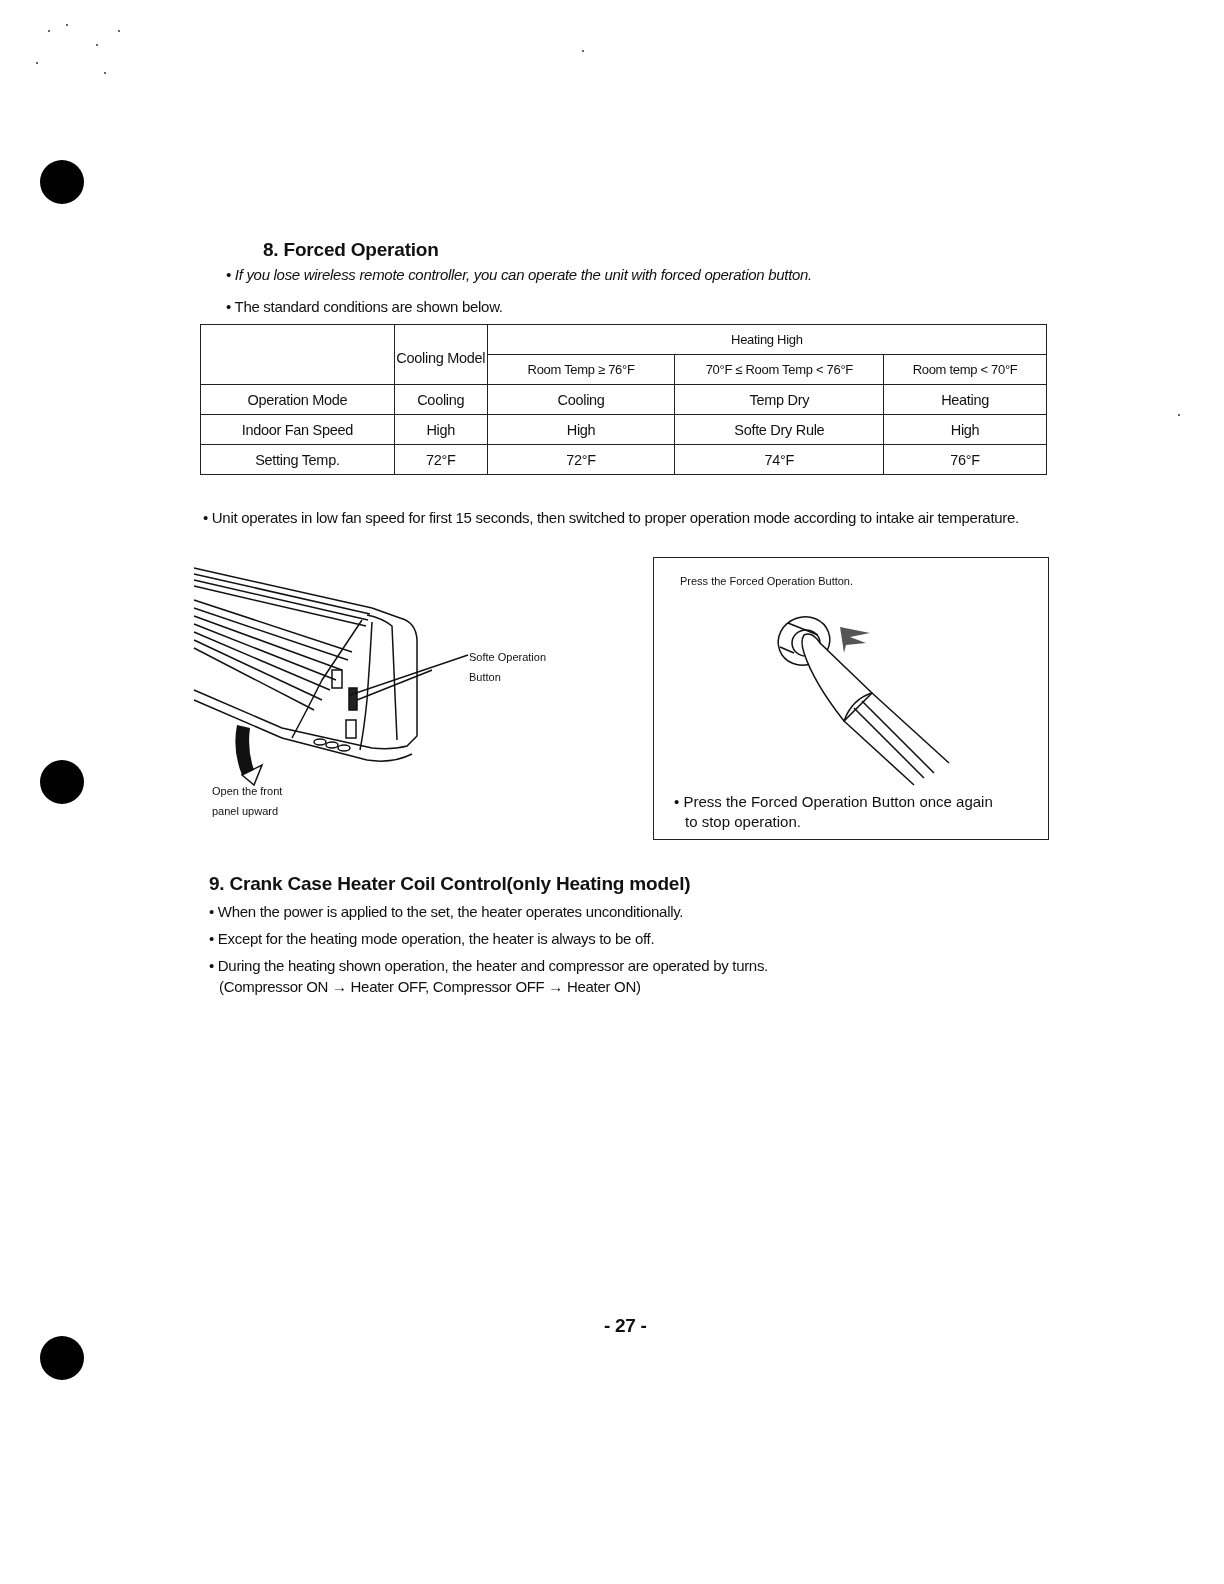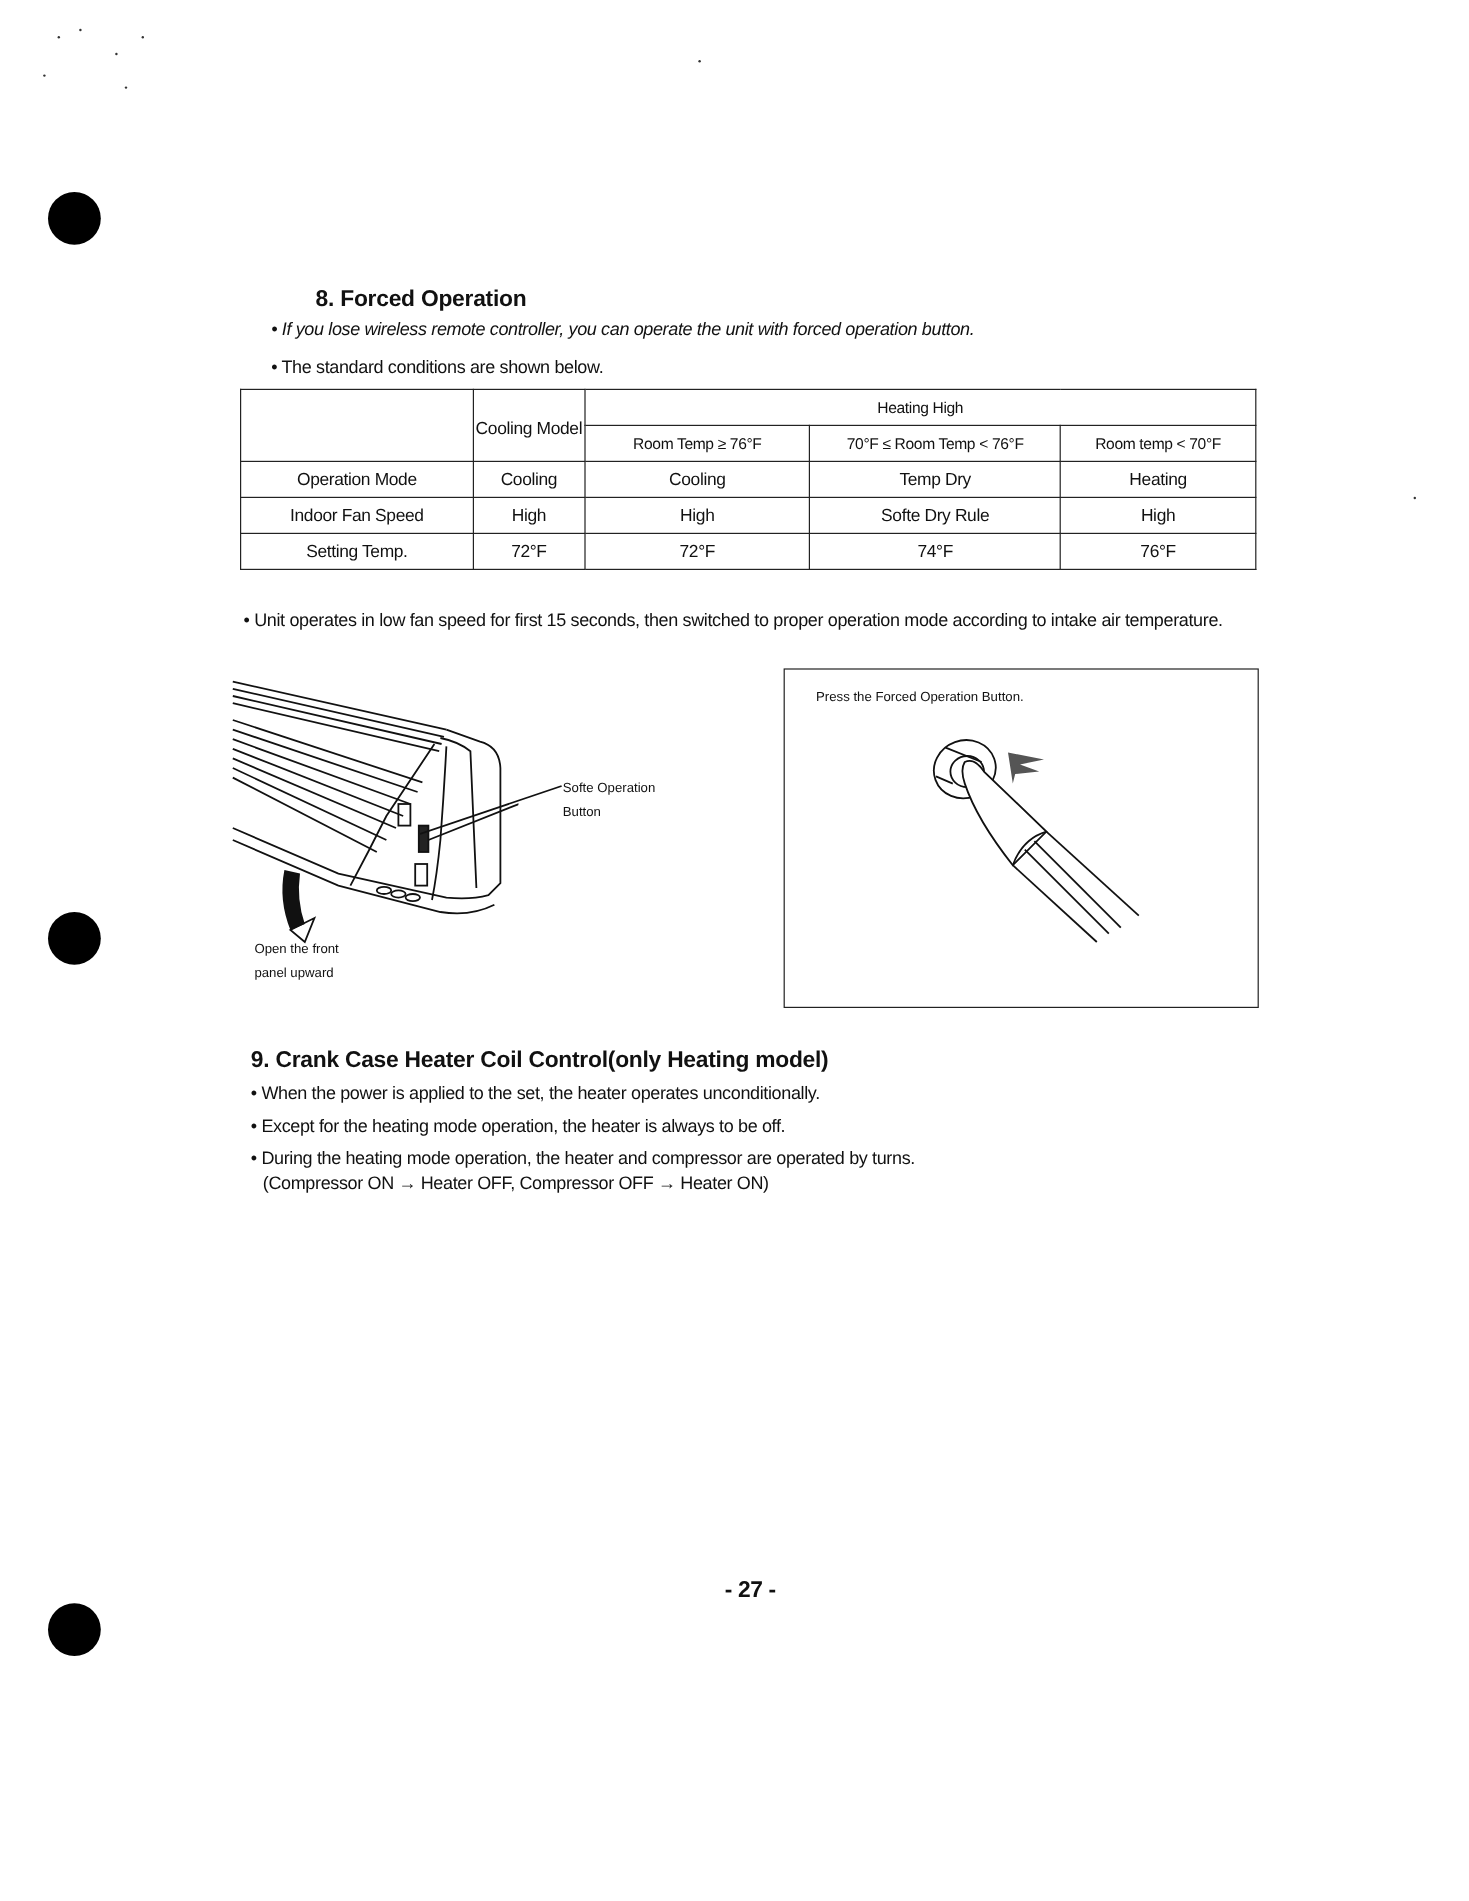--- a/index.html
+++ b/index.html
@@ -152,21 +152,25 @@
       <path d="M70 108 Q78 86 98 80"></path>
       <line x1="80" y1="95" x2="150" y2="165"></line>
       <line x1="88" y1="88" x2="160" y2="160"></line>
       <line x1="98" y1="80" x2="175" y2="150"></line>
       <line x1="70" y1="108" x2="140" y2="172"></line>
     </g>
     <g>
       <path d="M66 14 L96 20 L76 24 L92 30 L72 32 L70 40 Z" fill="#555"></path>
     </g>
   </svg>
+  <div class="callout" style="left:20px;top:234px;font-size:15px;">
+    <div>• Press the Forced Operation Button once again</div>
+    <div style="padding-left:11px;">to stop operation.</div>
+  </div>
 </div>
 
 <div class="h" style="left:209px;top:873px;">9. Crank Case Heater Coil Control(only Heating model)</div>
 <div class="p" style="left:209px;top:903px;">• When the power is applied to the set, the heater operates unconditionally.</div>
 <div class="p" style="left:209px;top:930px;">• Except for the heating mode operation, the heater is always to be off.</div>
-<div class="p" style="left:209px;top:957px;">• During the heating mode operation, the heater and compressor are operated by turns.</div>
+<div class="p" style="left:209px;top:957px;">• During the heating shown operation, the heater and compressor are operated by turns.</div>
 <div class="p" style="left:219px;top:978px;">(Compressor ON → Heater OFF, Compressor OFF → Heater ON)</div>
 
 <div class="p" style="left:604px;top:1315px;font-size:19px;font-weight:bold;">- 27 -</div>
 
 </body></html>

